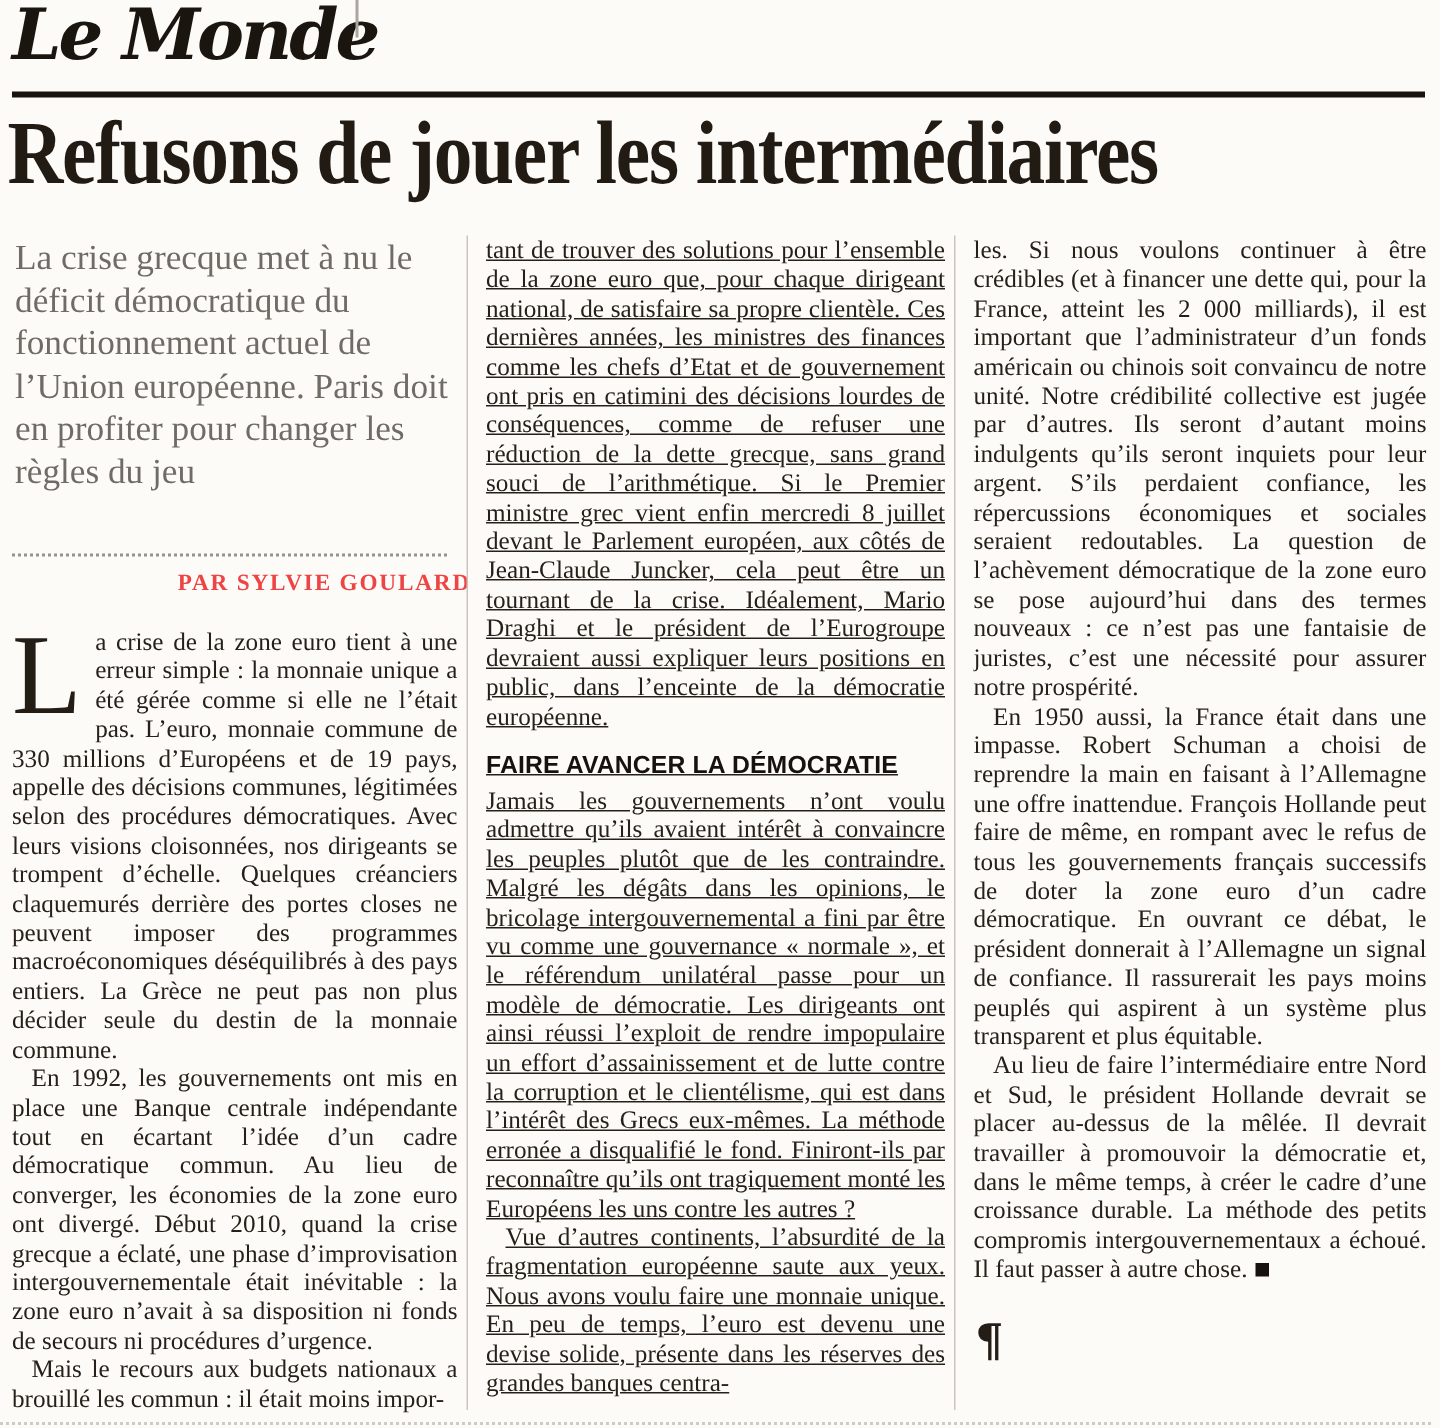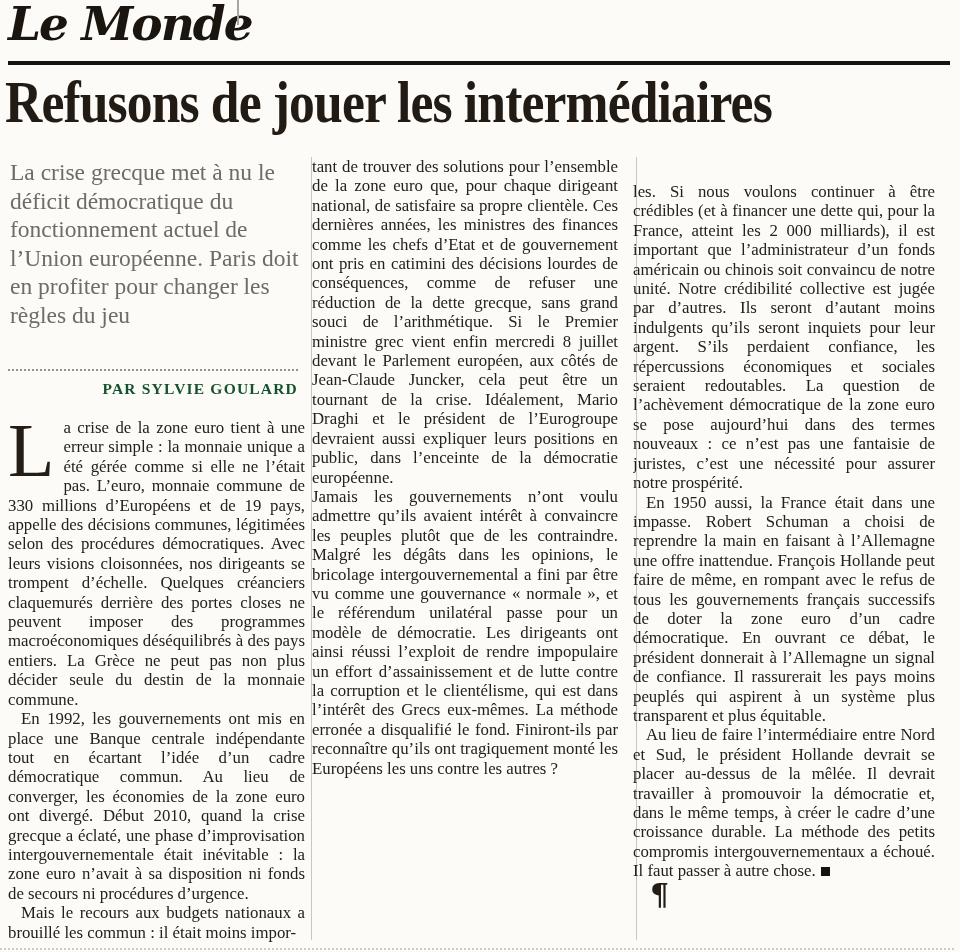--- a/index.html
+++ b/index.html
@@ -41,36 +41,36 @@
     font-size:23.5px; line-height:28.5px;
     color:#6f6b65;
     font-family:Liberation Serif, serif;
   }
   
   .byline-rule {
     position:absolute; left:8px; top:369px; width:290px;
     border-top:2px dotted #96938e;
   }
   .byline {
-    position:absolute; left:8px; top:380px; width:290px;
+    position:absolute; left:24px; top:380px; width:290px;
     text-align:right; font-weight:bold;
     font-size:15.5px; letter-spacing:1.2px;
-    color:#14532d;
+    color:#ef4444;
   }
   
   .col {
     position:absolute;
     font-size:16.8px; line-height:19.4px;
     text-align:justify;
   }
   .col p { text-align:justify; hyphens:auto; -webkit-hyphens:auto; }
   .col p.indent { text-indent:13px; }
   .col-1 { left:8px;  top:418px; width:297px; height:528px; overflow:hidden; }
-  .col-2 { left:312px; top:157px; width:306px; height:790px; overflow:hidden; }
-  .col-3 { left:633px; top:157px; width:302px; height:724px; overflow:hidden;margin-top:25px; }
+  .col-2 { left:324px; top:157px; width:306px; height:790px; overflow:hidden;text-decoration:underline; }
+  .col-3 { left:649px; top:157px; width:302px; height:724px; overflow:hidden; }
   .divider {
     position:absolute; top:157px; width:1px; height:783px;
     background:#c9c6c1;
   }
   .divider-1 { left:311px; }
   .divider-2 { left:636px; }
   .dropcap {
     float:left;
     font-size:76px; line-height:58px;
     padding:3px 9px 0 0;
@@ -125,21 +125,23 @@
 <div class="divider divider-1"></div>
 <div class="divider divider-2"></div>
 
 <div class="col col-1">
     <p><span class="dropcap">L</span>a crise de la zone euro tient à une erreur simple : la monnaie unique a été gérée comme si elle ne l’était pas. L’euro, monnaie commune de 330&nbsp;millions d’Européens et de 19&nbsp;pays, appelle des décisions communes, légitimées selon des procédures démocratiques. Avec leurs visions cloisonnées, nos dirigeants se trompent d’échelle. Quelques créanciers claquemurés derrière des portes closes ne peuvent imposer des programmes macroéconomiques déséquilibrés à des pays entiers. La Grèce ne peut pas non plus décider seule du destin de la monnaie commune.</p>
     <p class="indent">En 1992, les gouvernements ont mis en place une Banque centrale indépendante tout en écartant l’idée d’un cadre démocratique commun. Au lieu de converger, les économies de la zone euro ont divergé. Début 2010, quand la crise grecque a éclaté, une phase d’improvisation intergouvernementale était inévitable : la zone euro n’avait à sa disposition ni fonds de secours ni procédures d’urgence.</p>
     <p class="indent">Mais le recours aux budgets nationaux a brouillé les commun : il était moins impor-</p>
   </div>
 <div class="col col-2">
     <p>tant de trouver des solutions pour l’ensemble de la zone euro que, pour chaque dirigeant national, de satisfaire sa propre clientèle. Ces dernières années, les ministres des finances comme les chefs d’Etat et de gouvernement ont pris en catimini des décisions lourdes de conséquences, comme de refuser une réduction de la dette grecque, sans grand souci de l’arithmétique. Si le Premier ministre grec vient enfin mercredi 8&nbsp;juillet devant le Parlement européen, aux côtés de Jean-Claude Juncker, cela peut être un tournant de la crise. Idéalement, Mario Draghi et le président de l’Eurogroupe devraient aussi expliquer leurs positions en public, dans l’enceinte de la démocratie européenne.</p>
+    <h3 class="subhead">FAIRE AVANCER LA DÉMOCRATIE</h3>
     <p>Jamais les gouvernements n’ont voulu admettre qu’ils avaient intérêt à convaincre les peuples plutôt que de les contraindre. Malgré les dégâts dans les opinions, le bricolage intergouvernemental a fini par être vu comme une gouvernance «&nbsp;normale&nbsp;», et le référendum unilatéral passe pour un modèle de démocratie. Les dirigeants ont ainsi réussi l’exploit de rendre impopulaire un effort d’assainissement et de lutte contre la corruption et le clientélisme, qui est dans l’intérêt des Grecs eux-mêmes. La méthode erronée a disqualifié le fond. Finiront-ils par reconnaître qu’ils ont tragiquement monté les Européens les uns contre les autres ?</p>
+    <p class="indent">Vue d’autres continents, l’absurdité de la fragmentation européenne saute aux yeux. Nous avons voulu faire une monnaie unique. En peu de temps, l’euro est devenu une devise solide, présente dans les réserves des grandes banques centra-</p>
   </div>
 <div class="col col-3">
     <p>les. Si nous voulons continuer à être crédibles (et à financer une dette qui, pour la France, atteint les 2&nbsp;000 milliards), il est important que l’administrateur d’un fonds américain ou chinois soit convaincu de notre unité. Notre crédibilité collective est jugée par d’autres. Ils seront d’autant moins indulgents qu’ils seront inquiets pour leur argent. S’ils perdaient confiance, les répercussions économiques et sociales seraient redoutables. La question de l’achèvement démocratique de la zone euro se pose aujourd’hui dans des termes nouveaux : ce n’est pas une fantaisie de juristes, c’est une nécessité pour assurer notre prospérité.</p>
     <p class="indent">En 1950 aussi, la France était dans une impasse. Robert Schuman a choisi de reprendre la main en faisant à l’Allemagne une offre inattendue. François Hollande peut faire de même, en rompant avec le refus de tous les gouvernements français successifs de doter la zone euro d’un cadre démocratique. En ouvrant ce débat, le président donnerait à l’Allemagne un signal de confiance. Il rassurerait les pays moins peuplés qui aspirent à un système plus transparent et plus équitable.</p>
     <p class="indent">Au lieu de faire l’intermédiaire entre Nord et Sud, le président Hollande devrait se placer au-dessus de la mêlée. Il devrait travailler à promouvoir la démocratie et, dans le même temps, à créer le cadre d’une croissance durable. La méthode des petits compromis intergouvernementaux a échoué. Il faut passer à autre chose.<span class="endmark"></span></p>
   </div>
 
 <div class="footer">
   <div class="footer-mark">¶</div>
 </div>

